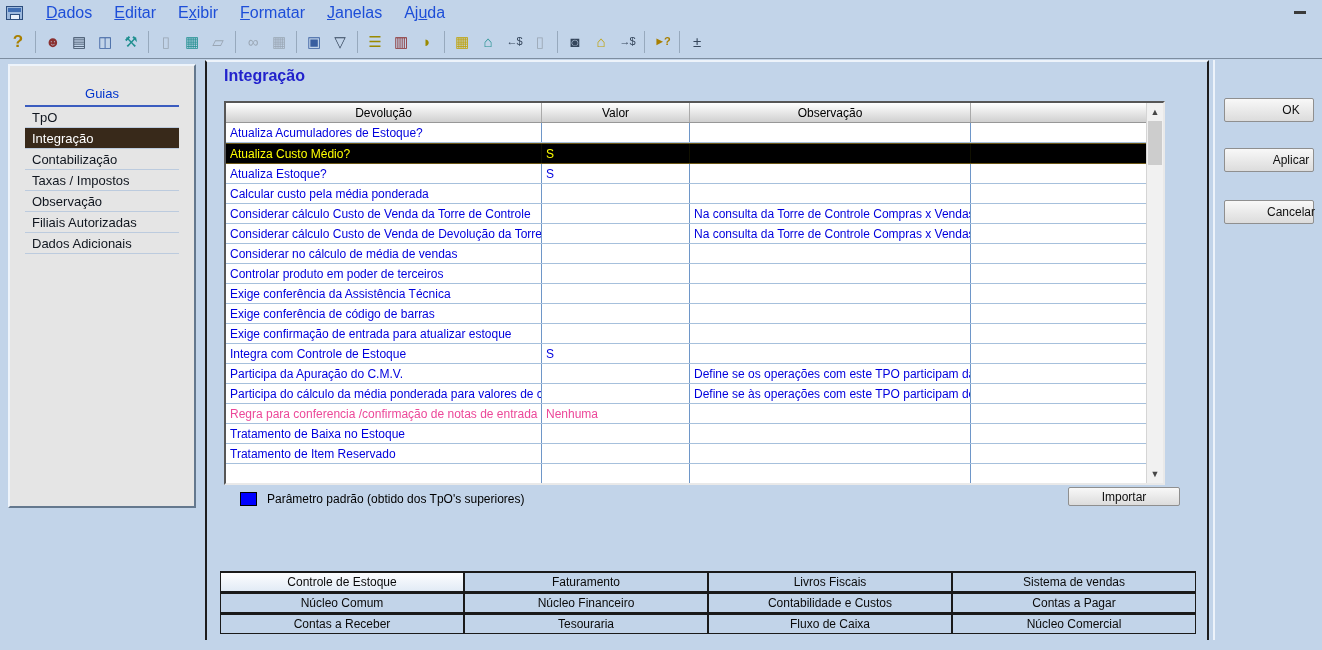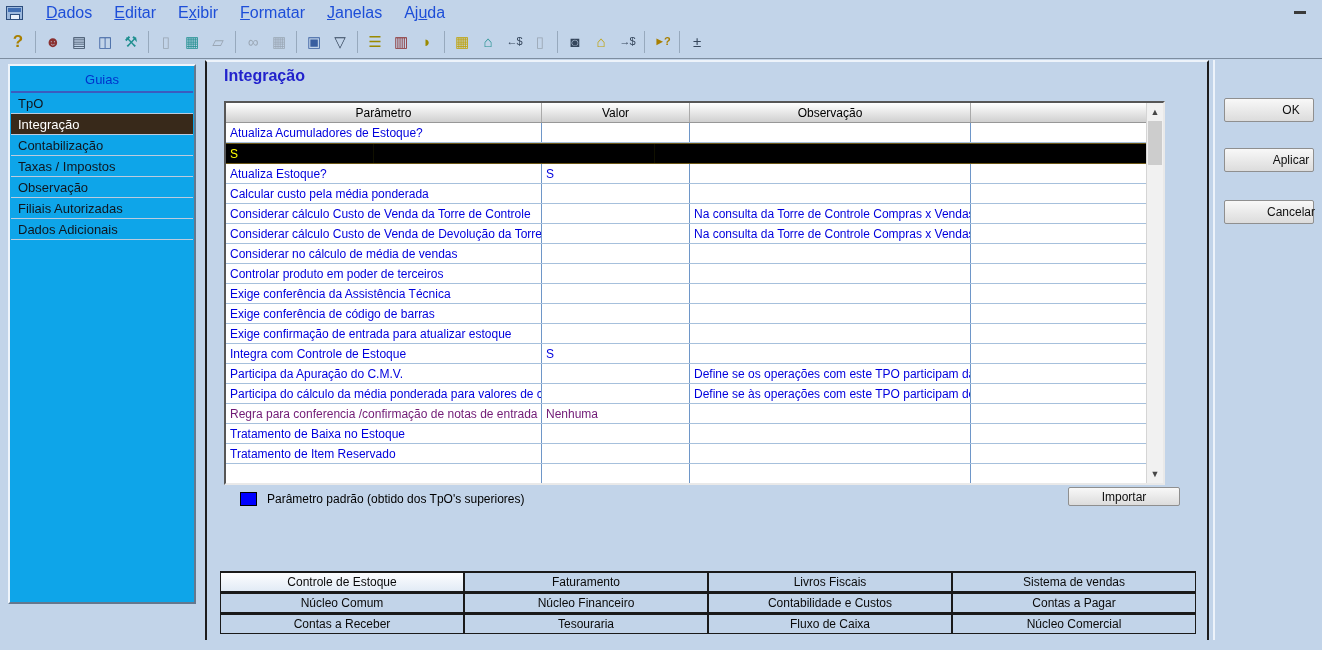--- a/index.html
+++ b/index.html
@@ -28,40 +28,40 @@
   .c-gold { color:#a87f00; font-weight:bold; font-size:17px; }
   .c-dark { color:#35465c; }
   .c-red  { color:#8a3030; }
   .c-teal { color:#1f8f8f; }
   .c-gray { color:#9aa6b4; }
   .c-olive{ color:#9a8a00; }
   .c-crim { color:#8a2a2a; }
   .c-yell { color:#bfa000; }
   .c-blue { color:#3a5fa0; }
   
-  .sidebar { position:absolute; left:8px; top:64px; width:188px; height:540px;
-    background:#0ea5e9; border-top:2px solid #eef4fb; border-left:2px solid #eef4fb;
-    border-right:2px solid #64788e; border-bottom:2px solid #64788e; padding:1px; }
+  .sidebar { position:absolute; left:8px; top:64px; width:188px; height:444px;
+    background:#e5e5e5; border-top:2px solid #eef4fb; border-left:2px solid #eef4fb;
+    border-right:2px solid #64788e; border-bottom:2px solid #64788e; padding:15px; }
   .guias-title { text-align:center; color:#0033cc; font-size:13px; padding:5px 0 4px; border-bottom:2px solid #3b5cbf; cursor:default; }
   .side-item { font-size:13px; color:#10161f; padding:3px 7px 2px; border-bottom:1px solid #bccbde; cursor:default; }
   .side-item.selected { background:#38291a; color:#ffffff; }
   
   .main { position:absolute; left:205px; top:60px; width:1004px; height:580px;
     background:#c2d4e9; border-left:2px solid #1d1d1d; border-right:2px solid #1d1d1d; border-top:2px solid #edf3fa; }
   .main-title { position:absolute; left:17px; top:5px; font-size:16px; font-weight:bold; color:#2222cc; }
   
   .table-wrap { position:absolute; left:17px; top:39px; width:941px; height:384px; background:#ffffff;
     border-top:2px solid #565656; border-left:2px solid #565656; border-right:2px solid #e9e9e9; border-bottom:2px solid #e9e9e9; }
   .tbl { position:absolute; left:0; top:0; right:17px; bottom:0; overflow:hidden; }
   .thead { display:flex; height:20px; background:linear-gradient(#ffffff,#d0d0d0); border-bottom:1px solid #979797; }
   .th { font-size:12px; display:flex; align-items:center; justify-content:center; border-right:1px solid #aaaaaa; overflow:hidden; white-space:nowrap; }
   .tr { display:flex; height:20px; border-bottom:1px solid #a6c0dc; background:#fff; cursor:default; }
   .td { font-size:12px; padding:0 4px; display:flex; align-items:center; border-right:1px solid #6e96c8; overflow:hidden; white-space:nowrap; color:#0000dd; }
   .c1 { width:316px; } .c2 { width:148px; } .c3 { width:281px; } .c4 { flex:1; border-right:none; }
-  .tr.black .td { color:#701a75; }
+  .tr.black .td { color:#ec4899; }
   .tr.sel { background:#000000; border-top:1px solid #6b5616; border-bottom:1px solid #6b5616; height:21px; }
   .tr.sel .td { color:#ffff00; border-right-color:#101000; }
   
   .sb { position:absolute; right:0; top:0; bottom:0; width:17px; background:#f1f1f1; border-left:1px solid #d5d5d5; }
   .sb-arrow { position:absolute; left:0; width:16px; height:16px; display:flex; align-items:center; justify-content:center; font-size:9px; color:#464646; }
   .sb-up { top:1px; } .sb-down { bottom:1px; }
   .sb-thumb { position:absolute; left:1px; top:18px; width:14px; height:44px; background:#cdcdcd; }
   
   .legend { position:absolute; left:33px; top:430px; display:flex; align-items:center; }
   .legend-swatch { width:17px; height:14px; background:#0000ff; border:1px solid #000; margin-right:10px; }
@@ -141,33 +141,34 @@
   <div class="side-item">Filiais Autorizadas</div>
   <div class="side-item">Dados Adicionais</div>
 </div>
 
 <div class="main">
   <div class="main-title">Integração</div>
 
   <div class="table-wrap">
     <div class="tbl">
       <div class="thead">
-        <div class="th c1">Parâmetro</div>
+        <div class="th c1">Devolução</div>
         <div class="th c2">Valor</div>
         <div class="th c3">Observação</div>
         <div class="th c4"></div>
       </div>
 
       <div class="tr">
           <div class="td c1">Atualiza Acumuladores de Estoque?</div>
           <div class="td c2"></div>
           <div class="td c3"></div>
           <div class="td c4"></div>
         </div>
       <div class="tr sel">
+          <div class="td c1">Atualiza Custo Médio?</div>
           <div class="td c2">S</div>
           <div class="td c3"></div>
           <div class="td c4"></div>
         </div>
       <div class="tr">
           <div class="td c1">Atualiza Estoque?</div>
           <div class="td c2">S</div>
           <div class="td c3"></div>
           <div class="td c4"></div>
         </div>

